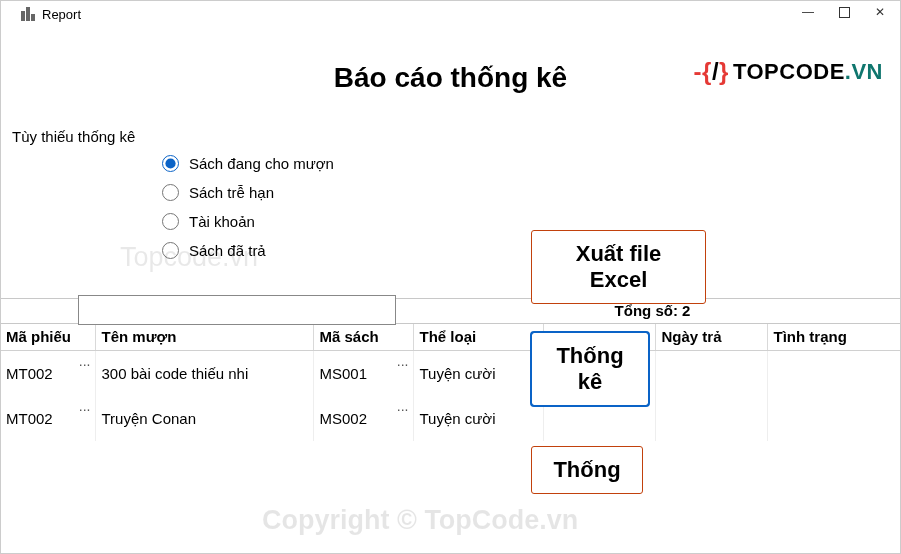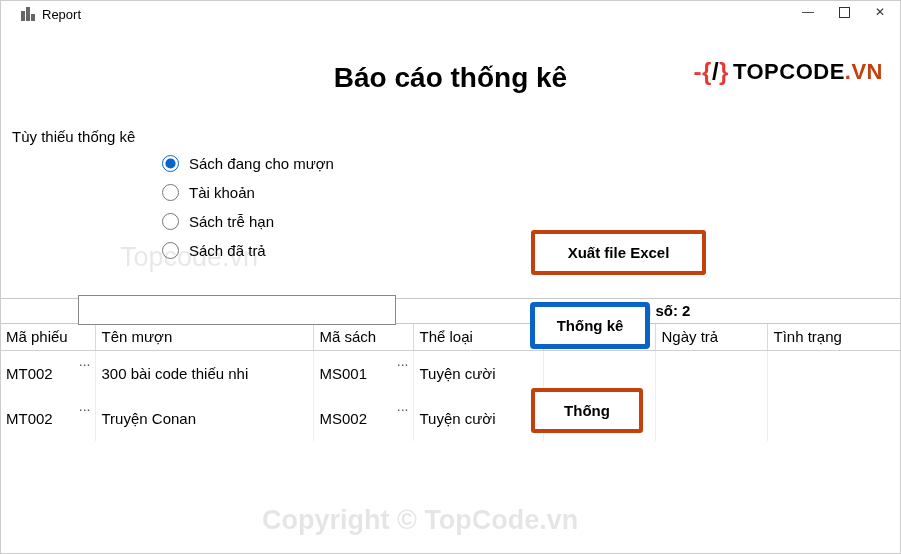--- a/index.html
+++ b/index.html
@@ -59,21 +59,21 @@
     display: flex;
     align-items: center;
     gap: 4px;
     color: #000;
   }
   .brand .bracket {
     color: #e53935;
     font-weight: 900;
     font-size: 24px;
   }
-  .brand .vn { color:#c2410c;text-align:right; }
+  .brand .vn { color:#0f766e;text-align:right; }
   .page-title {
     text-align: center;
     font-size: 28px;
     font-weight: 700;
     margin-top: 34px;
   }
   .options-area {
     margin-top: 34px;
     padding-left: 12px;
     position: relative;
@@ -117,23 +117,23 @@
     pointer-events: none;
   }
   .btn-area {
     position: absolute;
     right: 60px;
     top: 168px;
     width: 310px;
   }
   .btn {
     background: #fff;
-    border: 4px solid #c2410c;
+    border: 1px solid #c2410c;
     border-radius: 3px;
-    font-size: 15px;
+    font-size: 22px;
     font-weight: 700;
     padding: 10px 18px;
     cursor: pointer;
     font-family: inherit;
   }
   .btn:focus, .btn.focused {
     outline: 2px solid #0a63c7;
     outline-offset: -1px;
     border-color: #0a63c7;
   }
@@ -175,21 +175,21 @@
     line-height: 26px;
   }
   table.grid {
     width: 100%;
     border-collapse: collapse;
     table-layout: fixed;
     font-size: 15px;
   }
   table.grid th {
     text-align: left;
-    font-weight: 400;
+    font-weight: 700;
     padding: 4px 6px;
     border-right: 1px solid #d9d9d9;
     border-bottom: 1px solid #d0d0d0;
     height: 26px;
     background: #fff;
     white-space: nowrap;
     overflow: hidden;
   }
   table.grid td {
     padding: 14px 6px;
@@ -254,25 +254,25 @@
 
   <div class="options-area">
     <div class="opts-label">Tùy thiếu thống kê</div>
     <div class="radio-col">
       <label class="radio-row">
         <input type="radio" name="opt" checked="" style="">
         <span>Sách đang cho mượn</span>
       </label>
       <label class="radio-row">
         <input type="radio" name="opt" style="">
-        <span>Tài khoản</span>
+        <span>Sách trễ hạn</span>
       </label>
       <label class="radio-row">
         <input type="radio" name="opt" style="">
-        <span>Sách trễ hạn</span>
+        <span>Tài khoản</span>
       </label>
       <label class="radio-row">
         <input type="radio" name="opt" style="">
         <span>Sách đã trả</span>
       </label>
     </div>
   </div>
 
   <div class="btn-area">
     <button class="btn btn-excel">Xuất file Excel</button>

